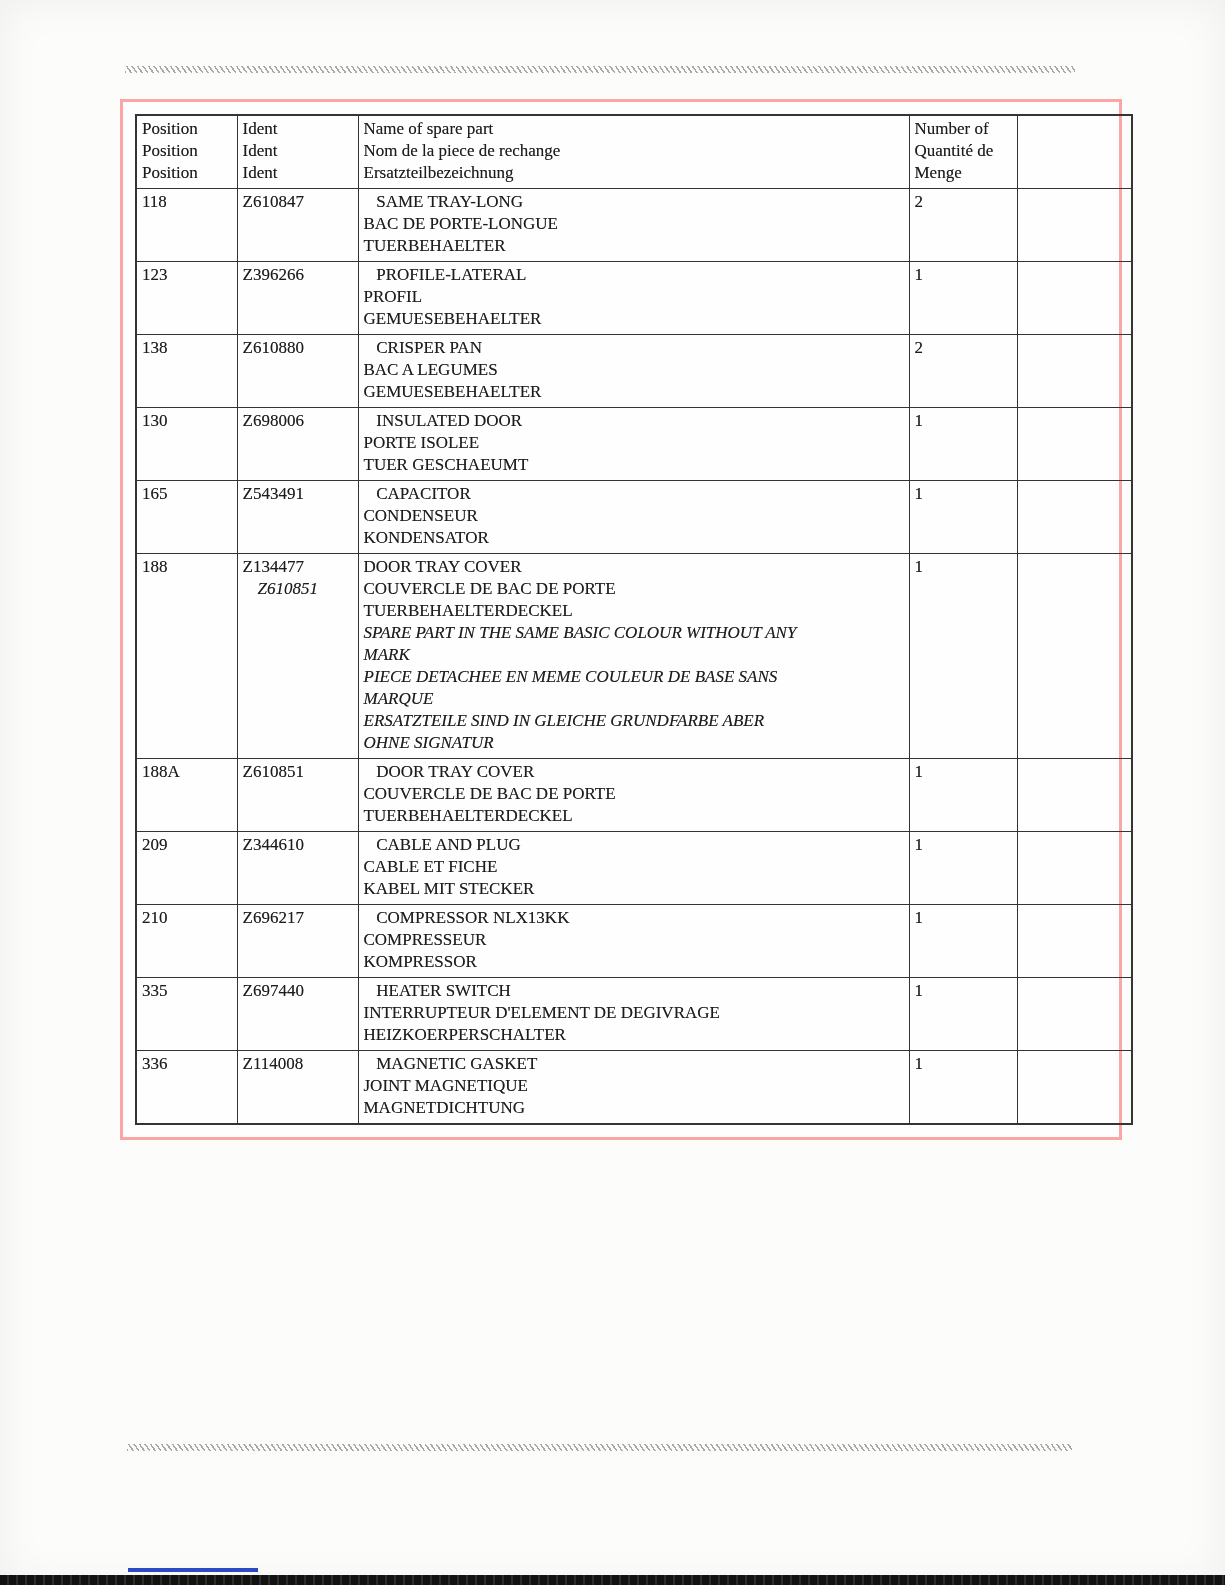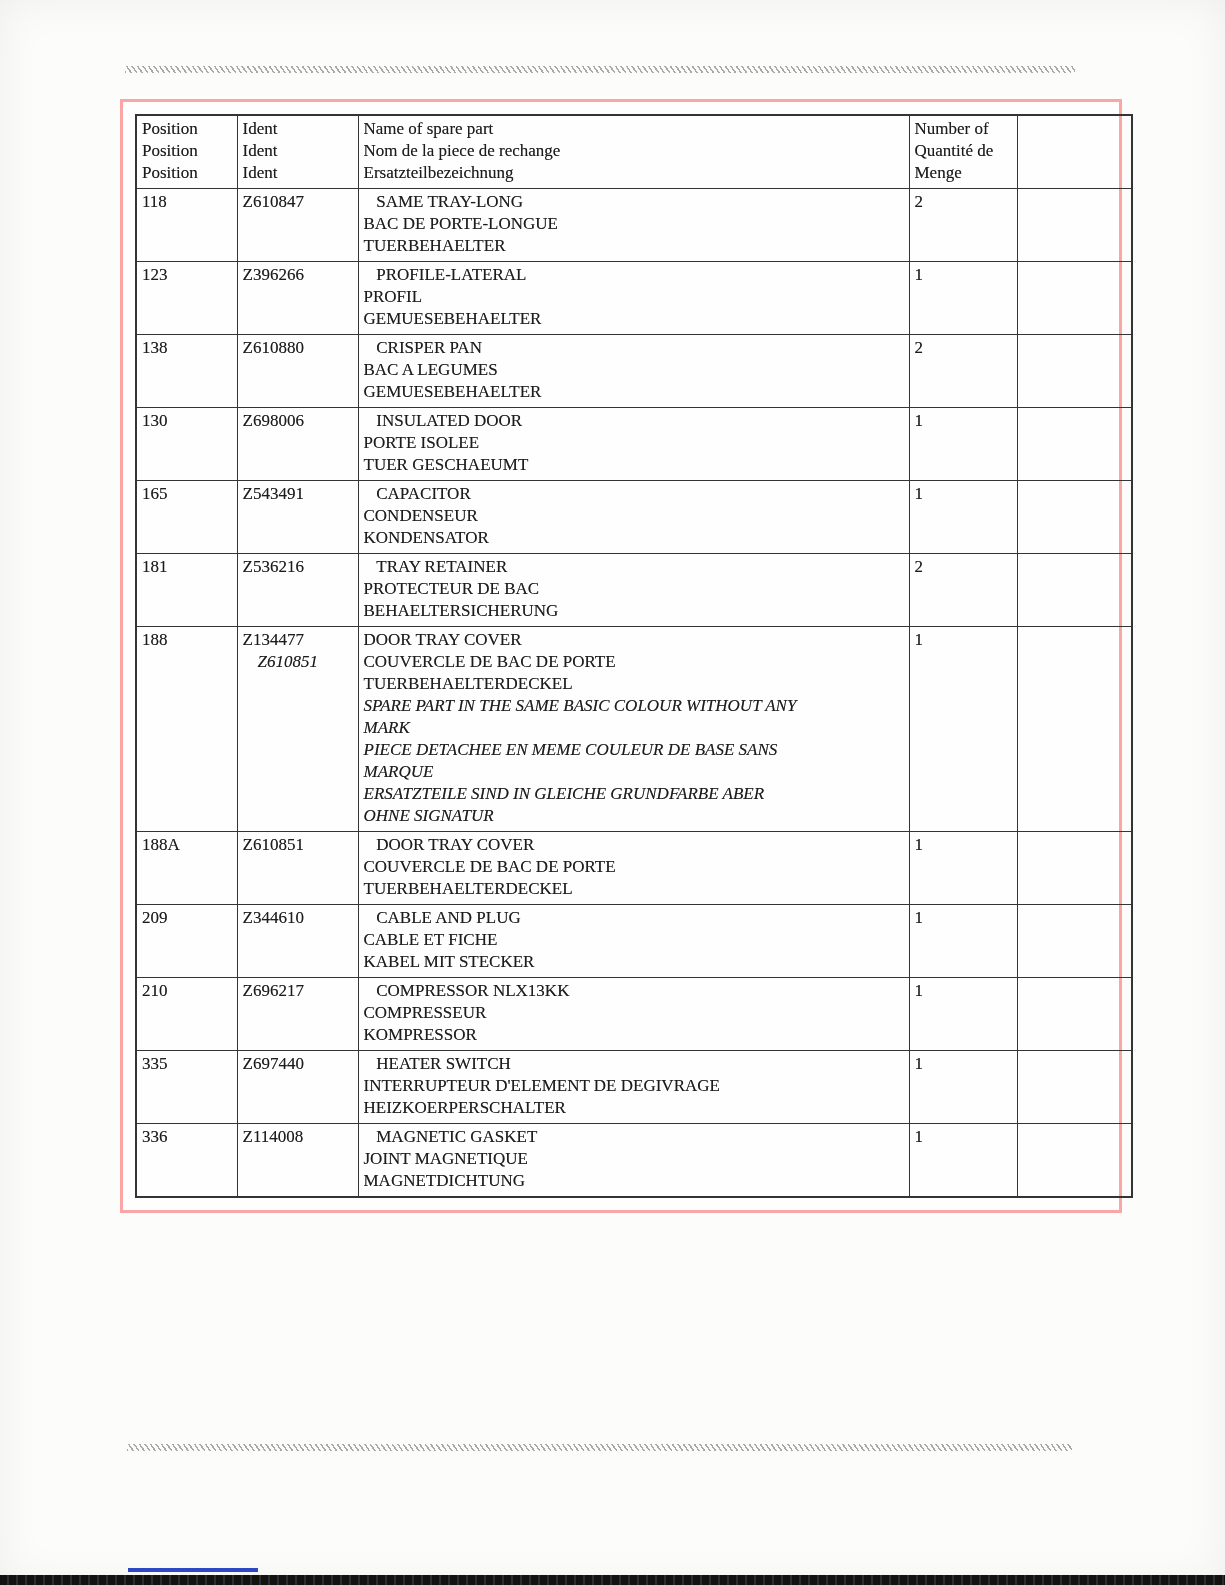--- a/index.html
+++ b/index.html
@@ -139,27 +139,20 @@
             <td></td>
           </tr>
           <tr>
             <td>165</td>
             <td><div class="line">Z543491</div></td>
             <td><div class="line">   CAPACITOR</div><div class="line">CONDENSEUR</div><div class="line">KONDENSATOR</div></td>
             <td>1</td>
             <td></td>
           </tr>
           <tr>
-            <td>181</td>
-            <td><div class="line">Z536216</div></td>
-            <td><div class="line">   TRAY RETAINER</div><div class="line">PROTECTEUR DE BAC</div><div class="line">BEHAELTERSICHERUNG</div></td>
-            <td>2</td>
-            <td></td>
-          </tr>
-          <tr>
             <td>188</td>
             <td><div class="line">Z134477</div><div class="line italic indent">Z610851</div></td>
             <td><div class="line">DOOR TRAY COVER</div><div class="line">COUVERCLE DE BAC DE PORTE</div><div class="line">TUERBEHAELTERDECKEL</div><div class="line italic">SPARE PART IN THE SAME BASIC COLOUR WITHOUT ANY</div><div class="line italic">MARK</div><div class="line italic">PIECE DETACHEE EN MEME COULEUR DE BASE SANS</div><div class="line italic">MARQUE</div><div class="line italic">ERSATZTEILE SIND IN GLEICHE GRUNDFARBE ABER</div><div class="line italic">OHNE SIGNATUR</div></td>
             <td>1</td>
             <td></td>
           </tr>
           <tr>
             <td>188A</td>
             <td><div class="line">Z610851</div></td>
             <td><div class="line">   DOOR TRAY COVER</div><div class="line">COUVERCLE DE BAC DE PORTE</div><div class="line">TUERBEHAELTERDECKEL</div></td>

